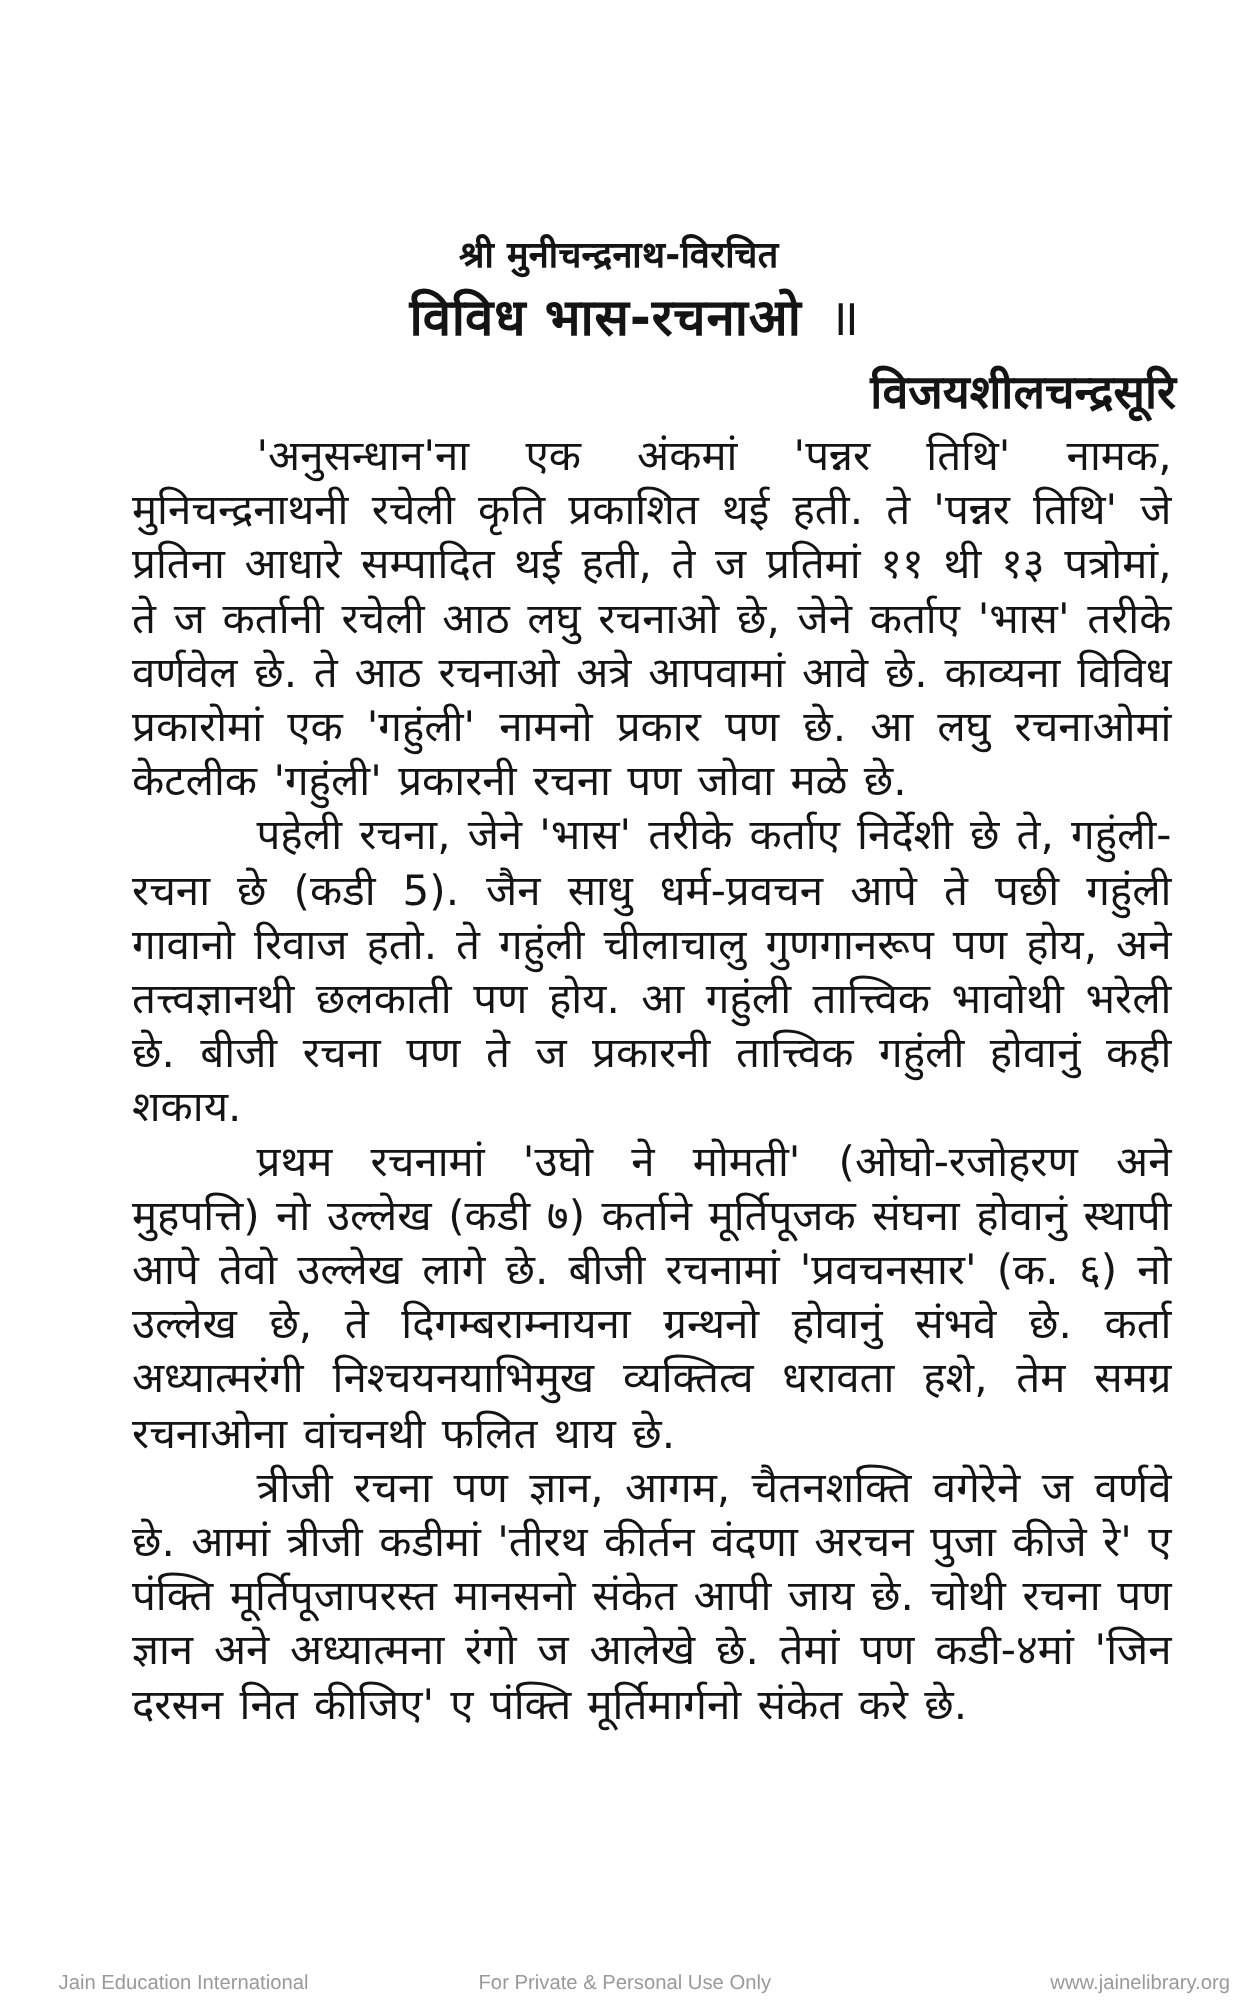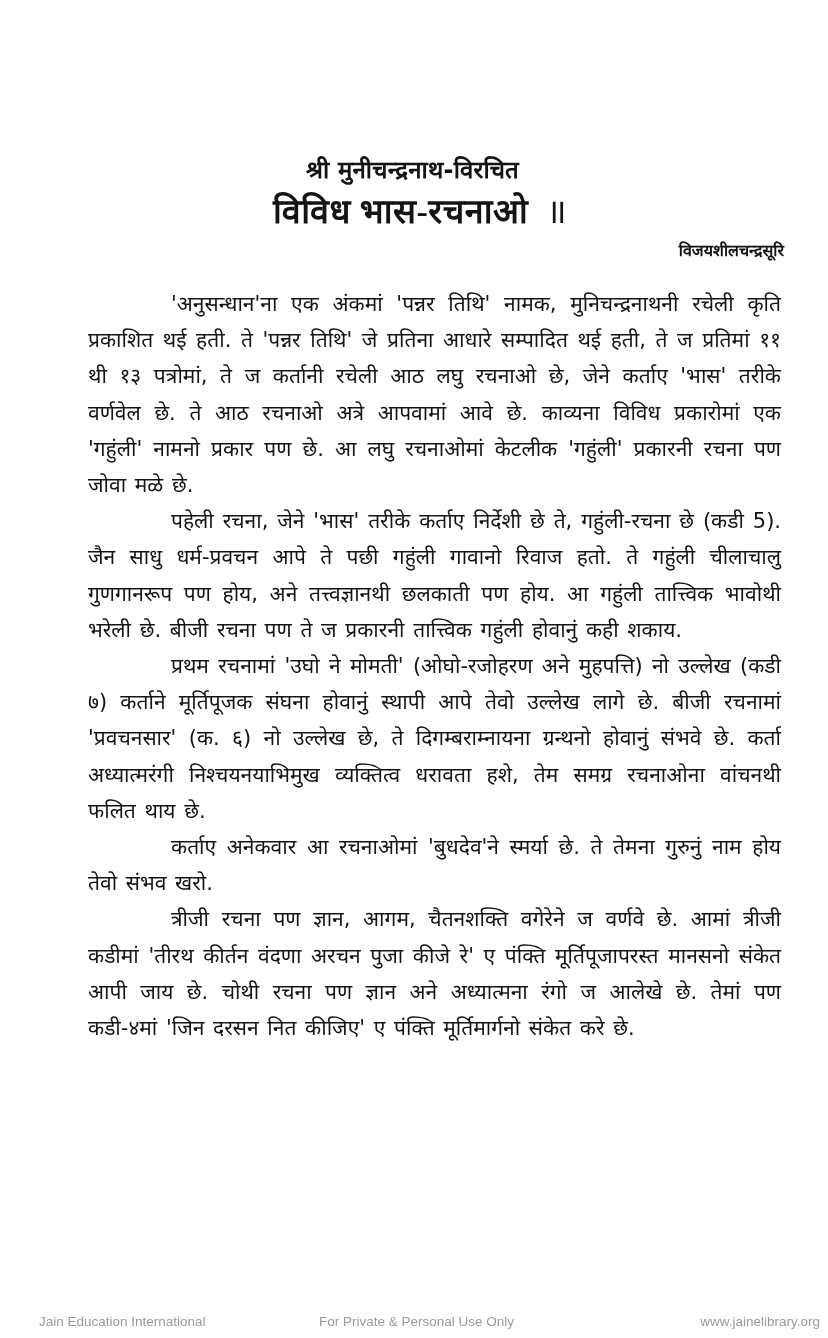--- a/index.html
+++ b/index.html
@@ -31,40 +31,39 @@
       white-space: nowrap;
     }
     .title {
       position: absolute;
       left: 257px;
       top: 187px;
       font-size: 34px;
       font-weight: bold;
       white-space: nowrap;
       letter-spacing: 0.5px;
-      font-family: Liberation Serif, serif;
     }
     .title .dand {
       margin-left: 18px;
       font-weight: normal;
     }
     .author {
       position: absolute;
       right: 60px;
       top: 239px;
-      font-size: 16px;
+      font-size: 31px;
       font-weight: bold;
       white-space: nowrap;
     }
     .body-text {
       position: absolute;
       left: 72px;
       top: 286px;
       width: 693px;
-      font-size: 21px;
+      font-size: 28px;
       line-height: 36.2px;
       text-align: justify;
       word-spacing: 2px;
     }
     .body-text p {
       margin: 0;
       text-indent: 83px;
     }
     .footer {
       position: absolute;
@@ -96,21 +95,20 @@
   <div class="title">
     <span>विविध भास-रचनाओ</span><span class="dand">॥</span>
   </div>
 
   <div class="author">विजयशीलचन्द्रसूरि</div>
 
   <div class="body-text">
     <p>'अनुसन्धान'ना एक अंकमां 'पन्नर तिथि' नामक, मुनिचन्द्रनाथनी रचेली कृति प्रकाशित थई हती. ते 'पन्नर तिथि' जे प्रतिना आधारे सम्पादित थई हती, ते ज प्रतिमां ११ थी १३ पत्रोमां, ते ज कर्तानी रचेली आठ लघु रचनाओ छे, जेने कर्ताए 'भास' तरीके वर्णवेल छे. ते आठ रचनाओ अत्रे आपवामां आवे छे. काव्यना विविध प्रकारोमां एक 'गहुंली' नामनो प्रकार पण छे. आ लघु रचनाओमां केटलीक 'गहुंली' प्रकारनी रचना पण जोवा मळे छे.</p>
     <p>पहेली रचना, जेने 'भास' तरीके कर्ताए निर्देशी छे ते, गहुंली-रचना छे (कडी 5). जैन साधु धर्म-प्रवचन आपे ते पछी गहुंली गावानो रिवाज हतो. ते गहुंली चीलाचालु गुणगानरूप पण होय, अने तत्त्वज्ञानथी छलकाती पण होय. आ गहुंली तात्त्विक भावोथी भरेली छे. बीजी रचना पण ते ज प्रकारनी तात्त्विक गहुंली होवानुं कही शकाय.</p>
     <p>प्रथम रचनामां 'उघो ने मोमती' (ओघो-रजोहरण अने मुहपत्ति) नो उल्लेख (कडी ७) कर्ताने मूर्तिपूजक संघना होवानुं स्थापी आपे तेवो उल्लेख लागे छे. बीजी रचनामां 'प्रवचनसार' (क. ६) नो उल्लेख छे, ते दिगम्बराम्नायना ग्रन्थनो होवानुं संभवे छे. कर्ता अध्यात्मरंगी निश्चयनयाभिमुख व्यक्तित्व धरावता हशे, तेम समग्र रचनाओना वांचनथी फलित थाय छे.</p>
-    <p>कर्ताए अनेकवार आ रचनाओमां 'बुधदेव'ने स्मर्या छे. ते तेमना गुरुनुं नाम होय तेवो संभव खरो.</p>
     <p>त्रीजी रचना पण ज्ञान, आगम, चैतनशक्ति वगेरेने ज वर्णवे छे. आमां त्रीजी कडीमां 'तीरथ कीर्तन वंदणा अरचन पुजा कीजे रे' ए पंक्ति मूर्तिपूजापरस्त मानसनो संकेत आपी जाय छे. चोथी रचना पण ज्ञान अने अध्यात्मना रंगो ज आलेखे छे. तेमां पण कडी-४मां 'जिन दरसन नित कीजिए' ए पंक्ति मूर्तिमार्गनो संकेत करे छे.</p>
   </div>
 
   <div class="footer">
     <span class="f-left">Jain Education International</span>
     <span class="f-mid">For Private &amp; Personal Use Only</span>
     <span class="f-right">www.jainelibrary.org</span>
   </div>
 
 </div>

